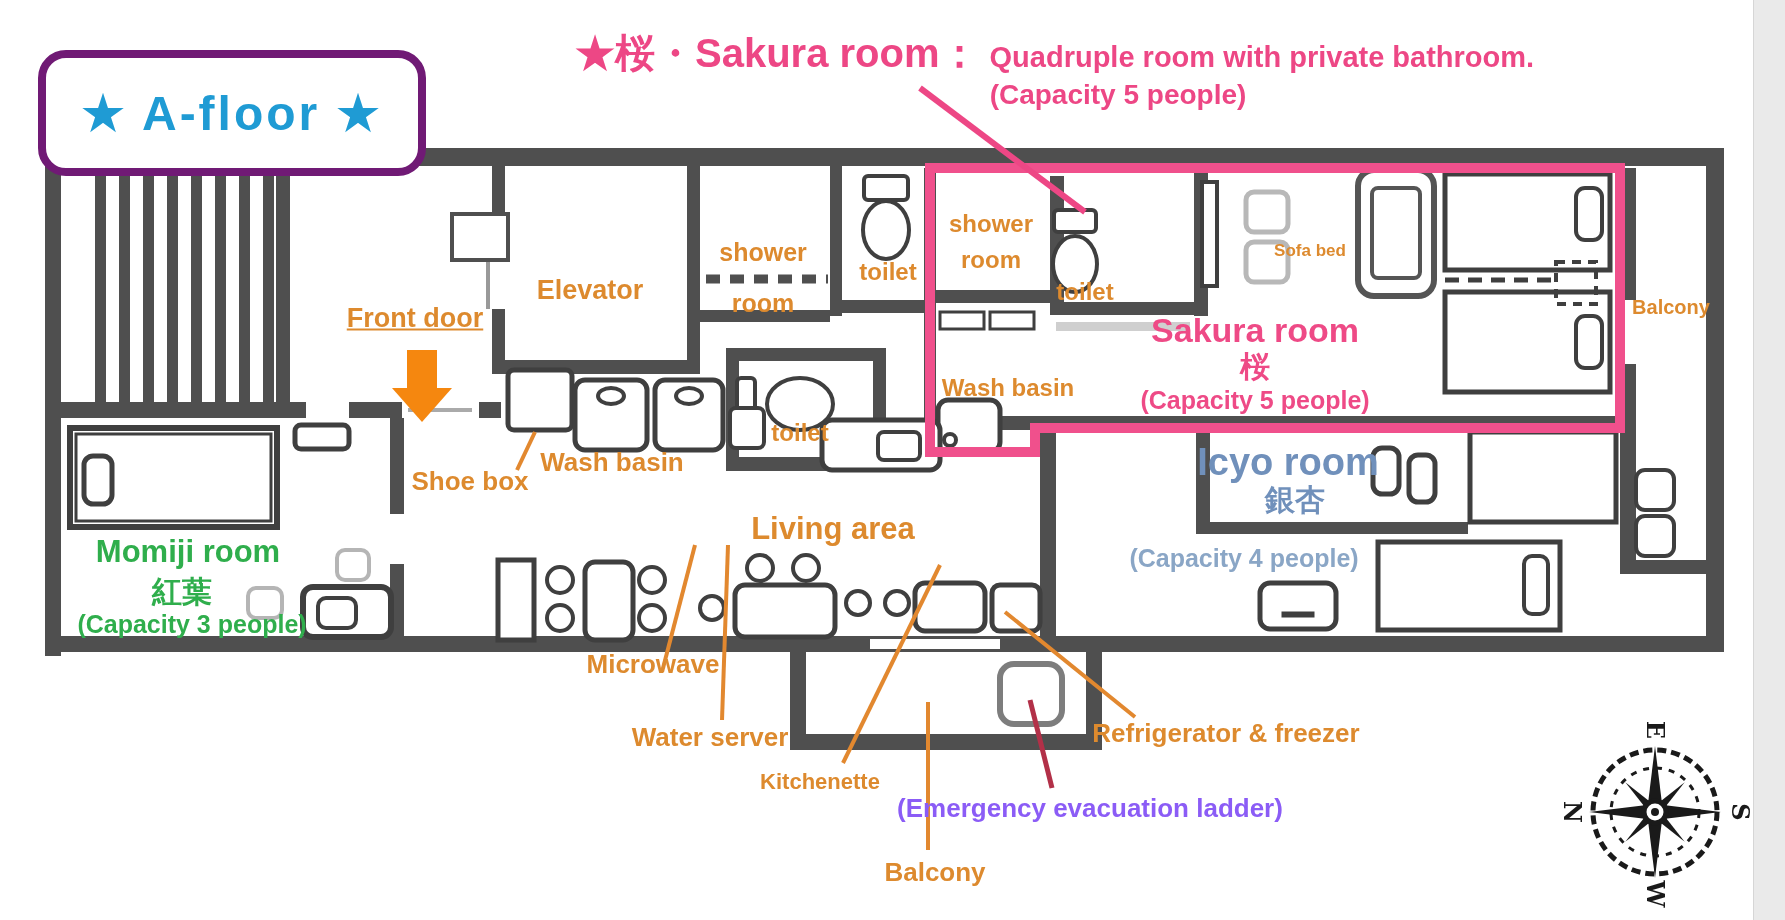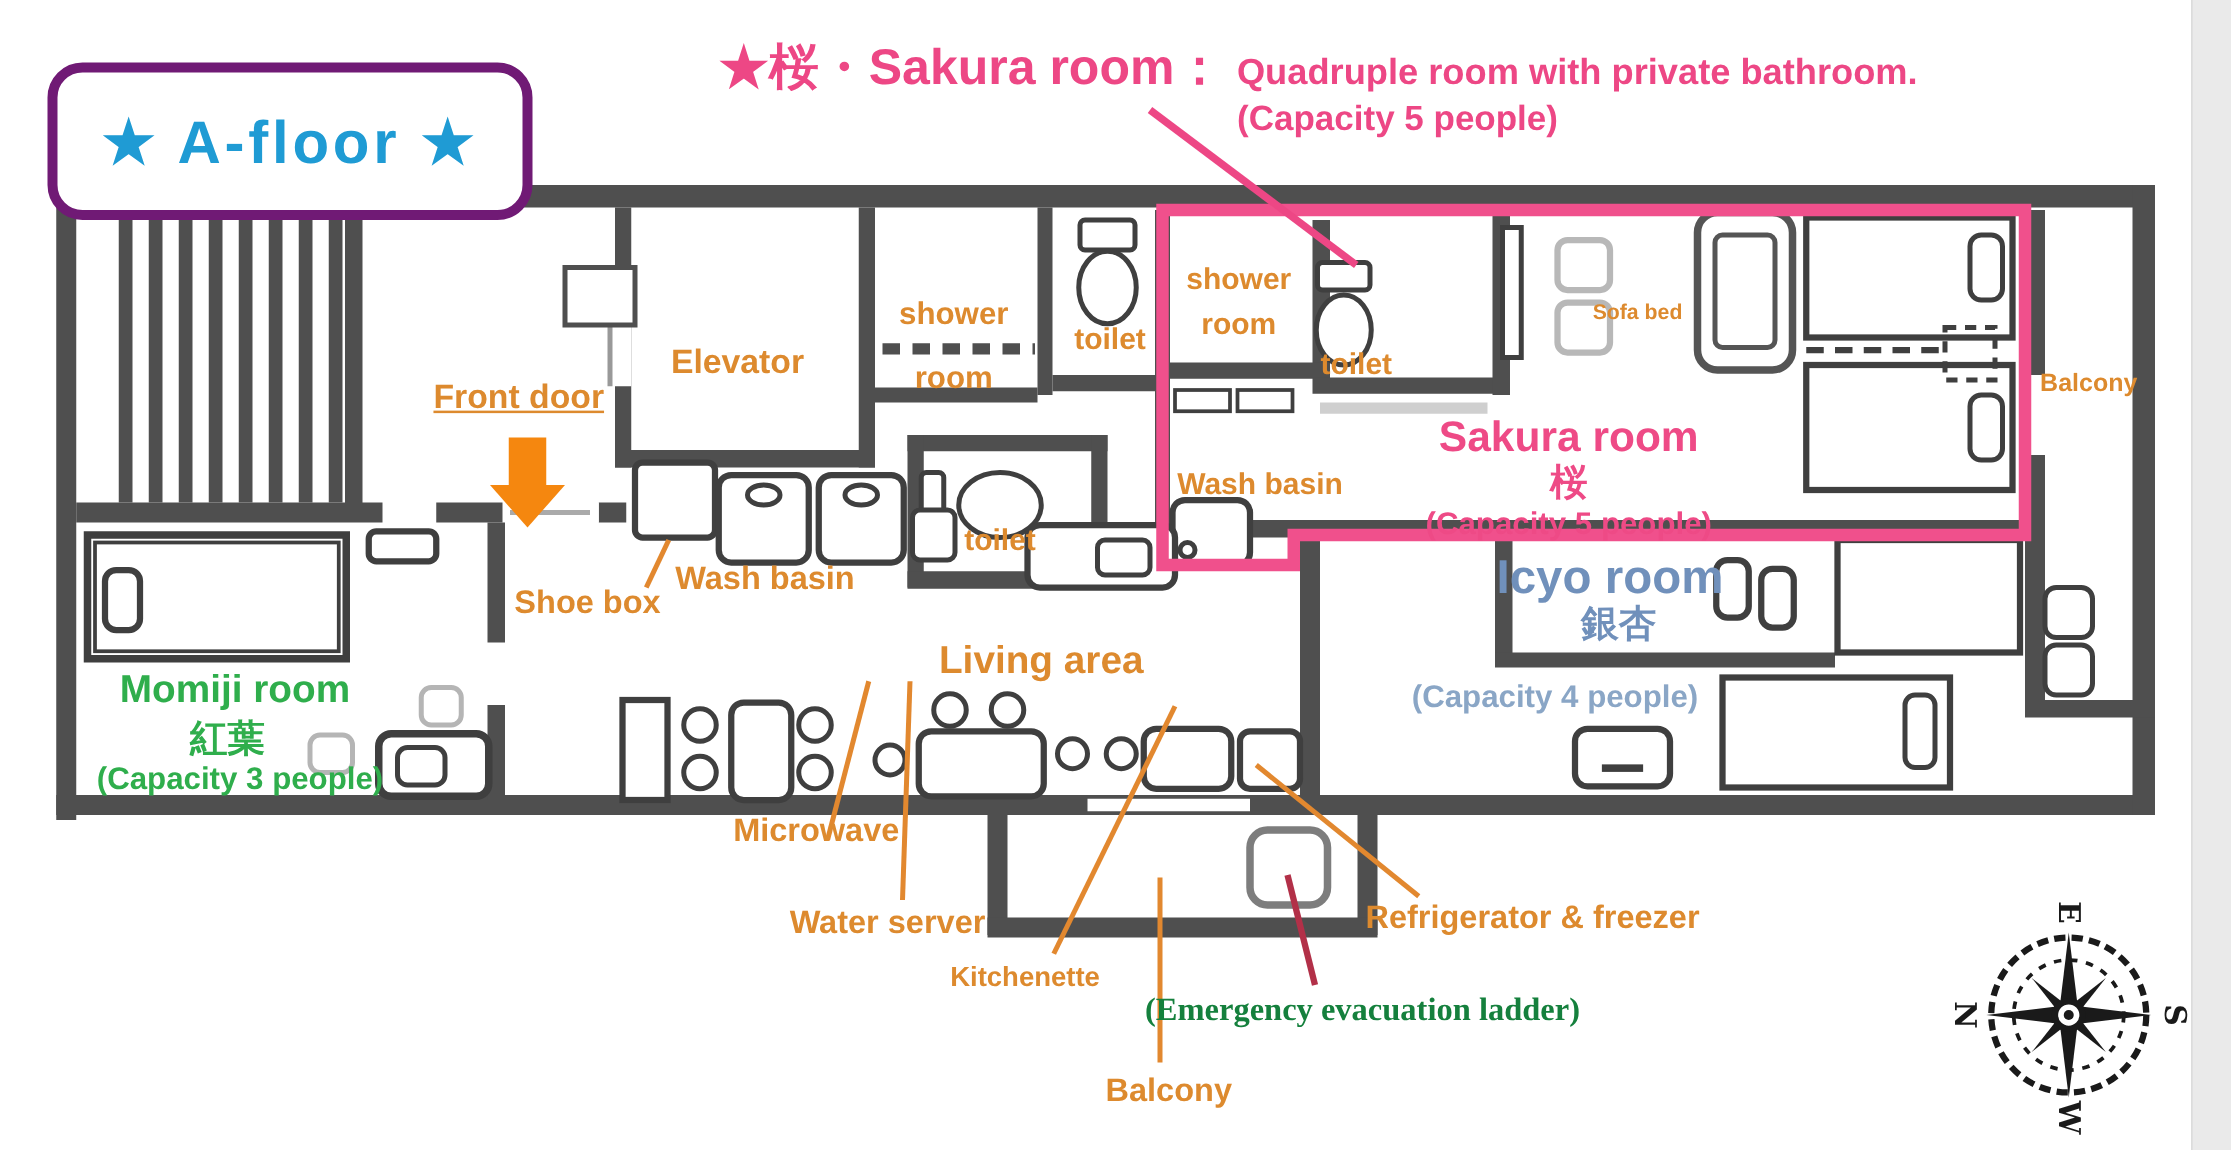--- a/index.html
+++ b/index.html
@@ -23,24 +23,24 @@
     position:absolute;left:575px;top:26px;display:flex;align-items:baseline;gap:10px;
     color:#ed4785;white-space:nowrap;
   }
   .title-main{font-size:40px;font-weight:bold;}
   .title-rest{font-size:29px;font-weight:bold;}
   .title-cap{
     position:absolute;left:1118px;top:95px;transform:translate(-50%,-50%);
     color:#ed4785;font-size:28px;font-weight:bold;white-space:nowrap;
   }
   .green{color:#2fae4c;}
-  .pink{color:#ee4a86;margin-top:20px;}
+  .pink{color:#ee4a86;}
   .steel{color:#7090bb;}
   .steel-light{color:#8aa6c6;}
-  .darkred{color:#15803d;font-family:Liberation Serif, serif;}
+  .darkred{color:#8b5cf6;}
   .edge-strip{position:absolute;right:0;top:0;width:31px;height:920px;background:#eaeaea;border-left:1px solid #d6d6d6;}
 </style>
 </head>
 <body>
 
 <div id="stage">
 
   <svg id="plan-svg" width="1785" height="920" viewBox="0 0 1785 920">
 
     <g fill="#4f4f4f">

